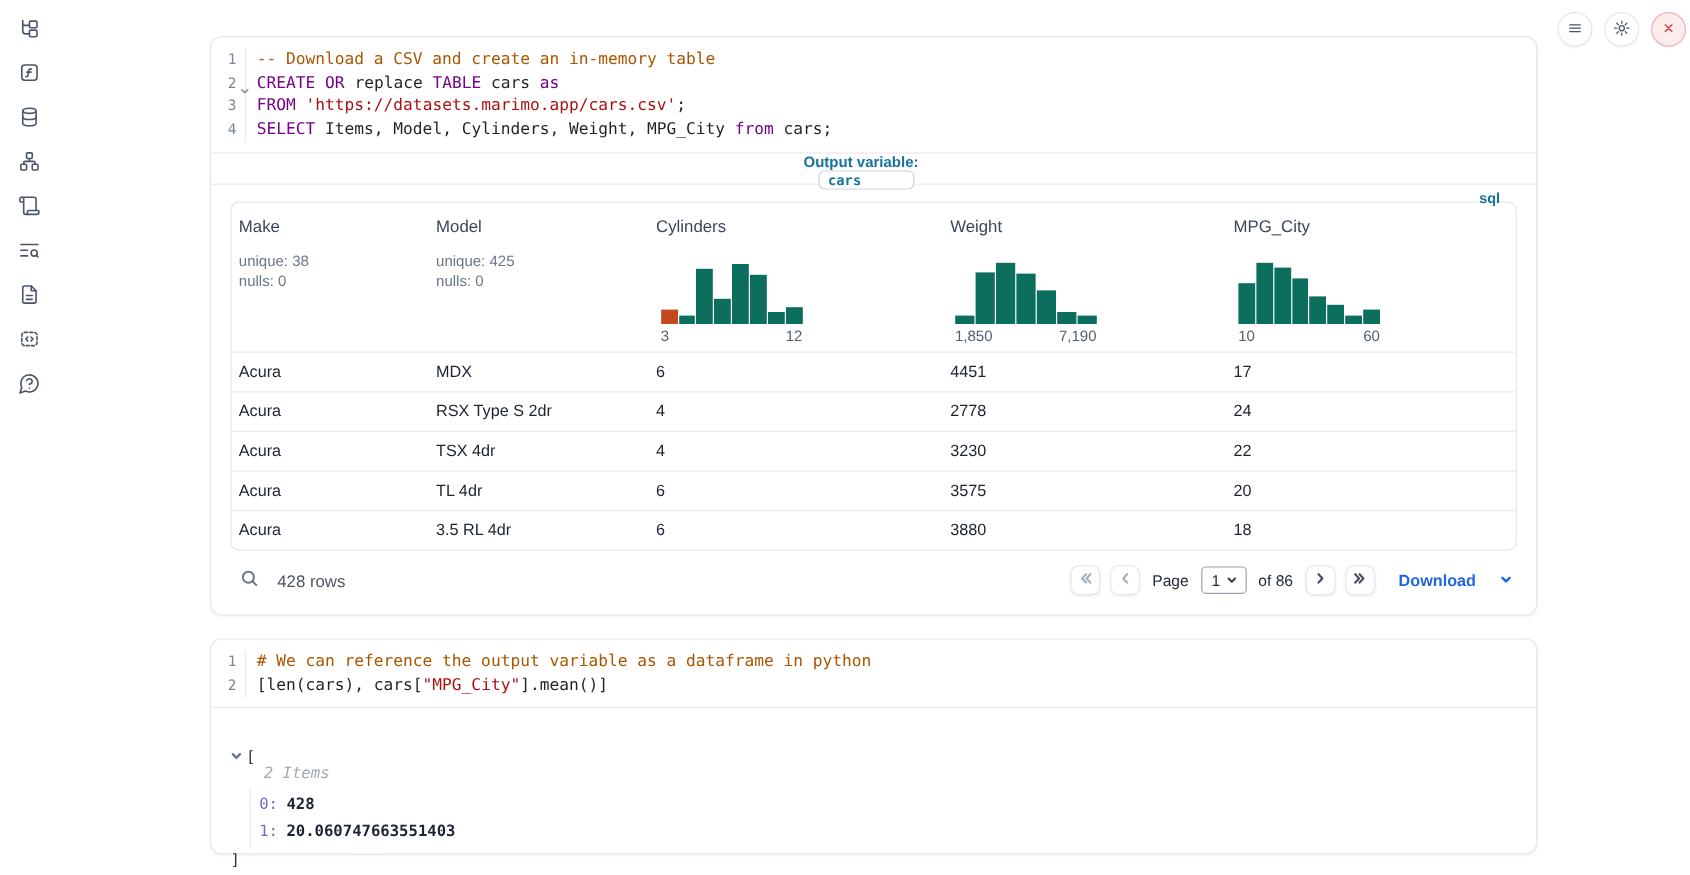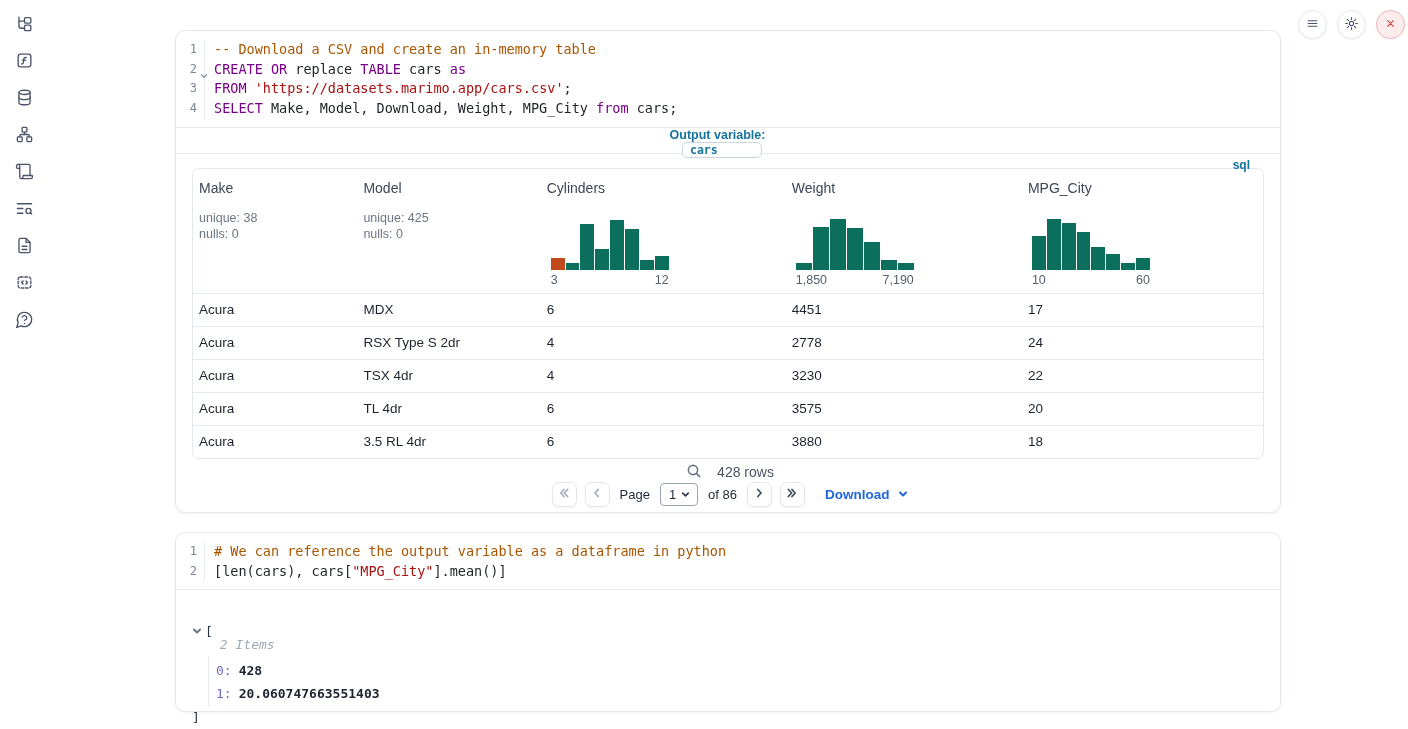--- a/index.html
+++ b/index.html
@@ -48,32 +48,32 @@
   .th-name { font-size:14px; color:#3c4656; }
   .th-stats { margin-top:14px; font-size:12.5px; color:#6b7684; line-height:16.5px; }
   .hist-wrap { margin-top:auto; margin-bottom:6px; width:118px; margin-left:4px; }
   .hist { display:flex; align-items:flex-end; gap:1px; height:54px; }
   .hist .bar { flex:1; }
   .hist-labels { display:flex; justify-content:space-between; font-size:12.5px; color:#55606e; margin-top:3px; }
   .tbody .tr { display:flex; height:33px; align-items:center; border-top:1px solid #e7ebef; font-size:13.5px; color:#1c2430; }
   .td { padding-left:6px; }
 
   
-  .table-footer { display:flex; align-items:center; justify-content:space-between; height:42px; margin-top:4px; padding:0 4px 0 8px;flex-direction:column; }
+  .table-footer { display:flex; align-items:center; justify-content:space-between; height:42px; margin-top:4px; padding:0 4px 0 8px; }
   .tf-left { display:flex; align-items:center; gap:15px; color:#4b5563; font-size:14px; }
   .tf-left svg { width:16px; height:16px; stroke:#6b7684; fill:none; stroke-width:1.6; stroke-linecap:round; }
   .tf-right { display:flex; align-items:center; gap:8px; }
   .pg-btn { width:25px; height:25px; border:1px solid #e3e8ee; border-radius:7px; background:#fff; box-shadow:0 1px 2px rgba(0,0,0,.06); display:flex; align-items:center; justify-content:center; cursor:pointer; }
   .pg-btn svg { width:12px; height:12px; fill:none; stroke-width:1.8; stroke-linecap:round; stroke-linejoin:round; }
   .pg-btn.disabled svg { stroke:#a6b0bc; }
   .pg-btn.enabled svg { stroke:#454f5d; }
   .pg-text { font-size:13px; color:#1f2733; margin:0 2px; }
   .select-box { height:23px; min-width:38px; border:1px solid #9aa4b0; border-radius:4px; background:#fff; display:flex; align-items:center; gap:5px; padding:0 5px 0 8px; font-size:13px; color:#1f2733; cursor:pointer; }
   .select-box svg { width:9px; height:9px; stroke:#374151; fill:none; stroke-width:2; stroke-linecap:round; stroke-linejoin:round; }
-  .download-btn { display:flex; align-items:center; gap:9px; color:#2166dd; font-size:13.5px; font-weight:600; background:none; border:none; cursor:pointer; margin-left:12px; font-family:inherit; }
+  .download-btn { display:flex; align-items:center; gap:20px; color:#2166dd; font-size:13.5px; font-weight:600; background:none; border:none; cursor:pointer; margin-left:12px; font-family:inherit; }
   .download-btn svg { width:10px; height:10px; stroke:#2166dd; fill:none; stroke-width:2; stroke-linecap:round; stroke-linejoin:round; }
 
   
   .py-output { border-top:1px solid #e7ebef; padding:18px 16px 0 16px; font-family:"DejaVu Sans Mono", monospace; font-size:13px; color:#2a3340; }
   .tree-row1 { display:flex; align-items:center; line-height:22px; }
   .tree-row1 svg { width:10px; height:10px; stroke:#6b7684; fill:none; stroke-width:2; stroke-linecap:round; stroke-linejoin:round; margin-right:3px; }
   .tree-items { color:#a2aab4; font-style:italic; margin-left:7px;margin-top:26px; }
   .tree-entries { margin-left:16px; border-left:1px solid #e5e9ee; padding:3px 0 2px 0; }
   .tree-entry { padding-left:7px; line-height:23px; }
   .tree-key, .tree-sep { color:#6c6cc4; }
@@ -183,21 +183,21 @@
                 <polyline points="1.5,2.8 4,5.2 6.5,2.8"></polyline>
               </svg></span></span>
           <span class="line-text"><span class="tok-keyword">CREATE</span><span class="tok-plain"> </span><span class="tok-keyword">OR</span><span class="tok-plain"> replace </span><span class="tok-keyword">TABLE</span><span class="tok-plain"> cars </span><span class="tok-keyword">as</span></span>
         </div>
         <div class="code-line">
           <span class="gutter">3</span>
           <span class="line-text"><span class="tok-keyword">FROM</span><span class="tok-plain"> </span><span class="tok-string">'https://datasets.marimo.app/cars.csv'</span><span class="tok-plain">;</span></span>
         </div>
         <div class="code-line">
           <span class="gutter">4</span>
-          <span class="line-text"><span class="tok-keyword">SELECT</span><span class="tok-plain"> Make, Model, Download, Weight, MPG_City </span><span class="tok-keyword">from</span><span class="tok-plain"> cars;</span></span>
+          <span class="line-text"><span class="tok-keyword">SELECT</span><span class="tok-plain"> Items, Model, Cylinders, Weight, MPG_City </span><span class="tok-keyword">from</span><span class="tok-plain"> cars;</span></span>
         </div>
       </div>
 
     <div class="outvar-row">
       <span class="outvar-label">Output variable:</span>
       <input class="outvar-input" value="cars" style="">
       <span class="lang-badge">sql</span>
     </div>
 
     <div class="cell-output">

